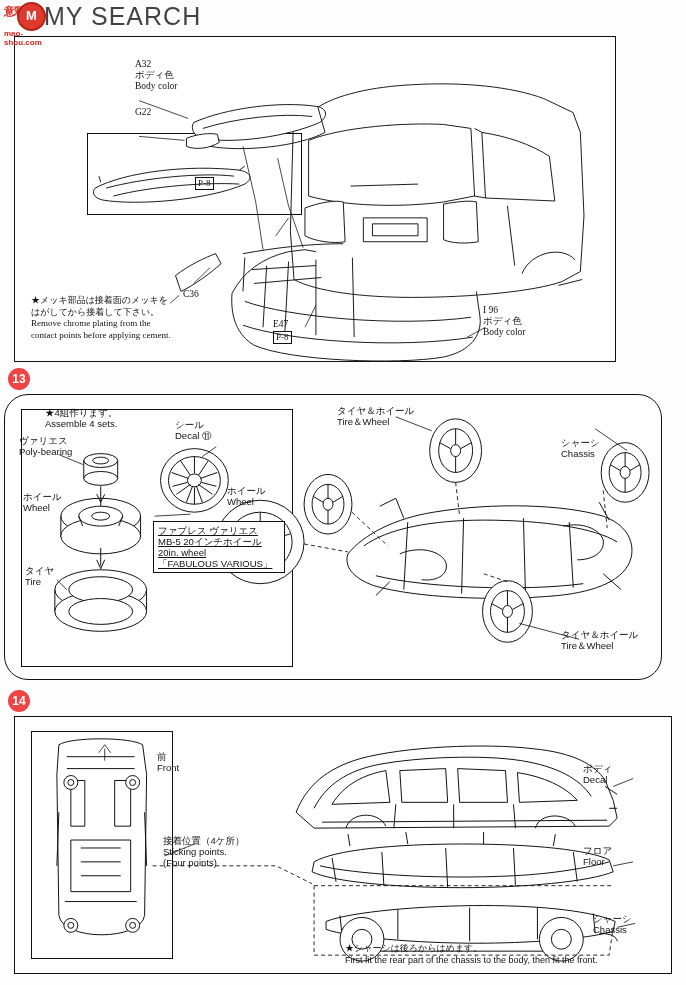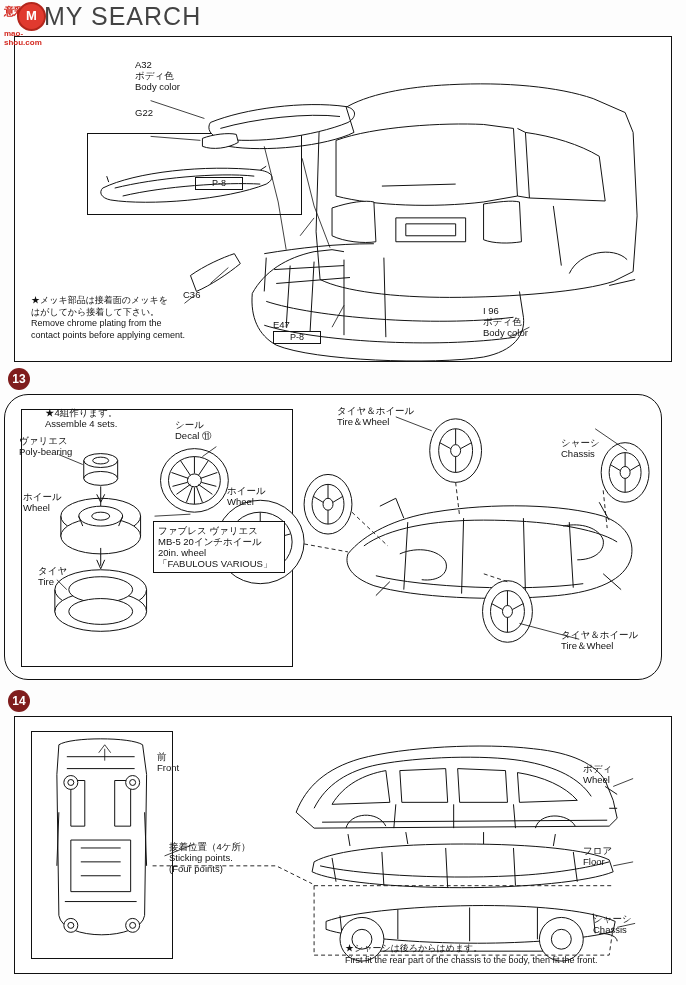--- a/index.html
+++ b/index.html
@@ -86,36 +86,36 @@
     letter-spacing: -1px;
   }
 
   
   .panel {
     position: absolute;
     border: 1.6px solid #111;
     background: #ffffff;
     box-sizing: border-box;
   }
-  #panel-12 { left: 14px;  top: 36px;  width: 658px; height: 326px; }
+  #panel-12 { left: 14px;  top: 36px;  width: 602px; height: 326px; font-family: Liberation Serif, serif; }
   #panel-13 { left: 4px;  top: 394px; width: 658px; height: 286px; border-radius: 24px; }
   #panel-14 { left: 14px;  top: 716px; width: 658px; height: 258px; }
 
   .subpanel {
     position: absolute;
     border: 1.2px solid #111;
     box-sizing: border-box;
     background: #fff;
   }
 
   .step-badge {
     position: absolute;
     width: 22px; height: 22px;
     border-radius: 50%;
-    background: #7f1d1d;
+    background: #ef4444;
     color: #fff;
     font-size: 12px;
     font-weight: bold;
     text-align: center;
     line-height: 22px;
     z-index: 20;
   }
   #badge-13 { left: 8px; top: 368px; }
   #badge-14 { left: 8px; top: 690px; }
 
@@ -125,20 +125,21 @@
     line-height: 11px;
     color: #111;
     white-space: pre-line;
     z-index: 12;
   }
   .lbl.boxed {
     border: 1.2px solid #111;
     padding: 3px 4px;
     background: #fff;
     white-space: pre-line;
+    text-decoration: underline;
   }
 
   .note {
     position: absolute;
     font-size: 9px;
     line-height: 11.5px;
     white-space: pre-line;
     color: #111;
     z-index: 12;
   }
@@ -158,21 +159,21 @@
 
   .parttag {
     position: absolute;
     font-size: 9px;
     color: #111;
     z-index: 13;
   }
   .pbox {
     display: inline-block;
     border: 1px solid #111;
-    padding: 0 16px;
+    padding: 0 2px;
     font-size: 9px;
     line-height: 11px;
   }
 </style>
 </head>
 <body>
 
 <div class="page">
 
   <div class="watermark">
@@ -406,21 +407,21 @@
     <div class="lbl" style="left:40px; top:12px;">★4組作ります。
 Assemble 4 sets.</div>
     <div class="lbl" style="left:170px; top:24px;">シール
 Decal ⑪</div>
     <div class="lbl" style="left:14px; top:40px;">ヴァリエス
 Poly-bearing</div>
     <div class="lbl" style="left:18px; top:96px;">ホイール
 Wheel</div>
     <div class="lbl" style="left:222px; top:90px;">ホイール
 Wheel</div>
-    <div class="lbl" style="left:20px; top:170px;margin-left:13px;">タイヤ
+    <div class="lbl" style="left:20px; top:170px;">タイヤ
 Tire</div>
     <div class="lbl boxed" style="left:148px; top:126px; width:122px;">ファブレス ヴァリエス
 MB-5 20インチホイール
 20in. wheel
 「FABULOUS VARIOUS」</div>
     <div class="lbl" style="left:332px; top:10px;">タイヤ＆ホイール
 Tire＆Wheel</div>
     <div class="lbl" style="left:556px; top:42px;">シャーシ
 Chassis</div>
     <div class="lbl" style="left:556px; top:234px;">タイヤ＆ホイール
@@ -508,25 +509,25 @@
           <path d="M604 212 L622 208"></path>
           <path d="M90 32 L90 44"></path>
           <path d="M84 36 L90 28 L96 36"></path>
           <path d="M180 128 L150 140"></path>
         </g>
       </svg>
     </div>
 
     <div class="lbl" style="left:142px; top:34px;">前
 Front</div>
-    <div class="lbl" style="left:154px; top:118px; width:112px;margin-top:6px;">接着位置（4ケ所）
+    <div class="lbl" style="left:148px; top:118px; width:112px;">接着位置（4ケ所）
 Sticking points.
 (Four points)</div>
     <div class="lbl" style="left:568px; top:46px;">ボディ
-Wheel</div>
+Decal</div>
     <div class="lbl" style="left:568px; top:128px;">フロア
 Floor</div>
     <div class="lbl" style="left:578px; top:196px;">シャーシ
 Chassis</div>
     <div class="note" style="left:330px; top:226px; width:320px;">★シャーシは後ろからはめます。
 First fit the rear part of the chassis to the body, then fit the front.</div>
   </div>
 
 </div>
 

